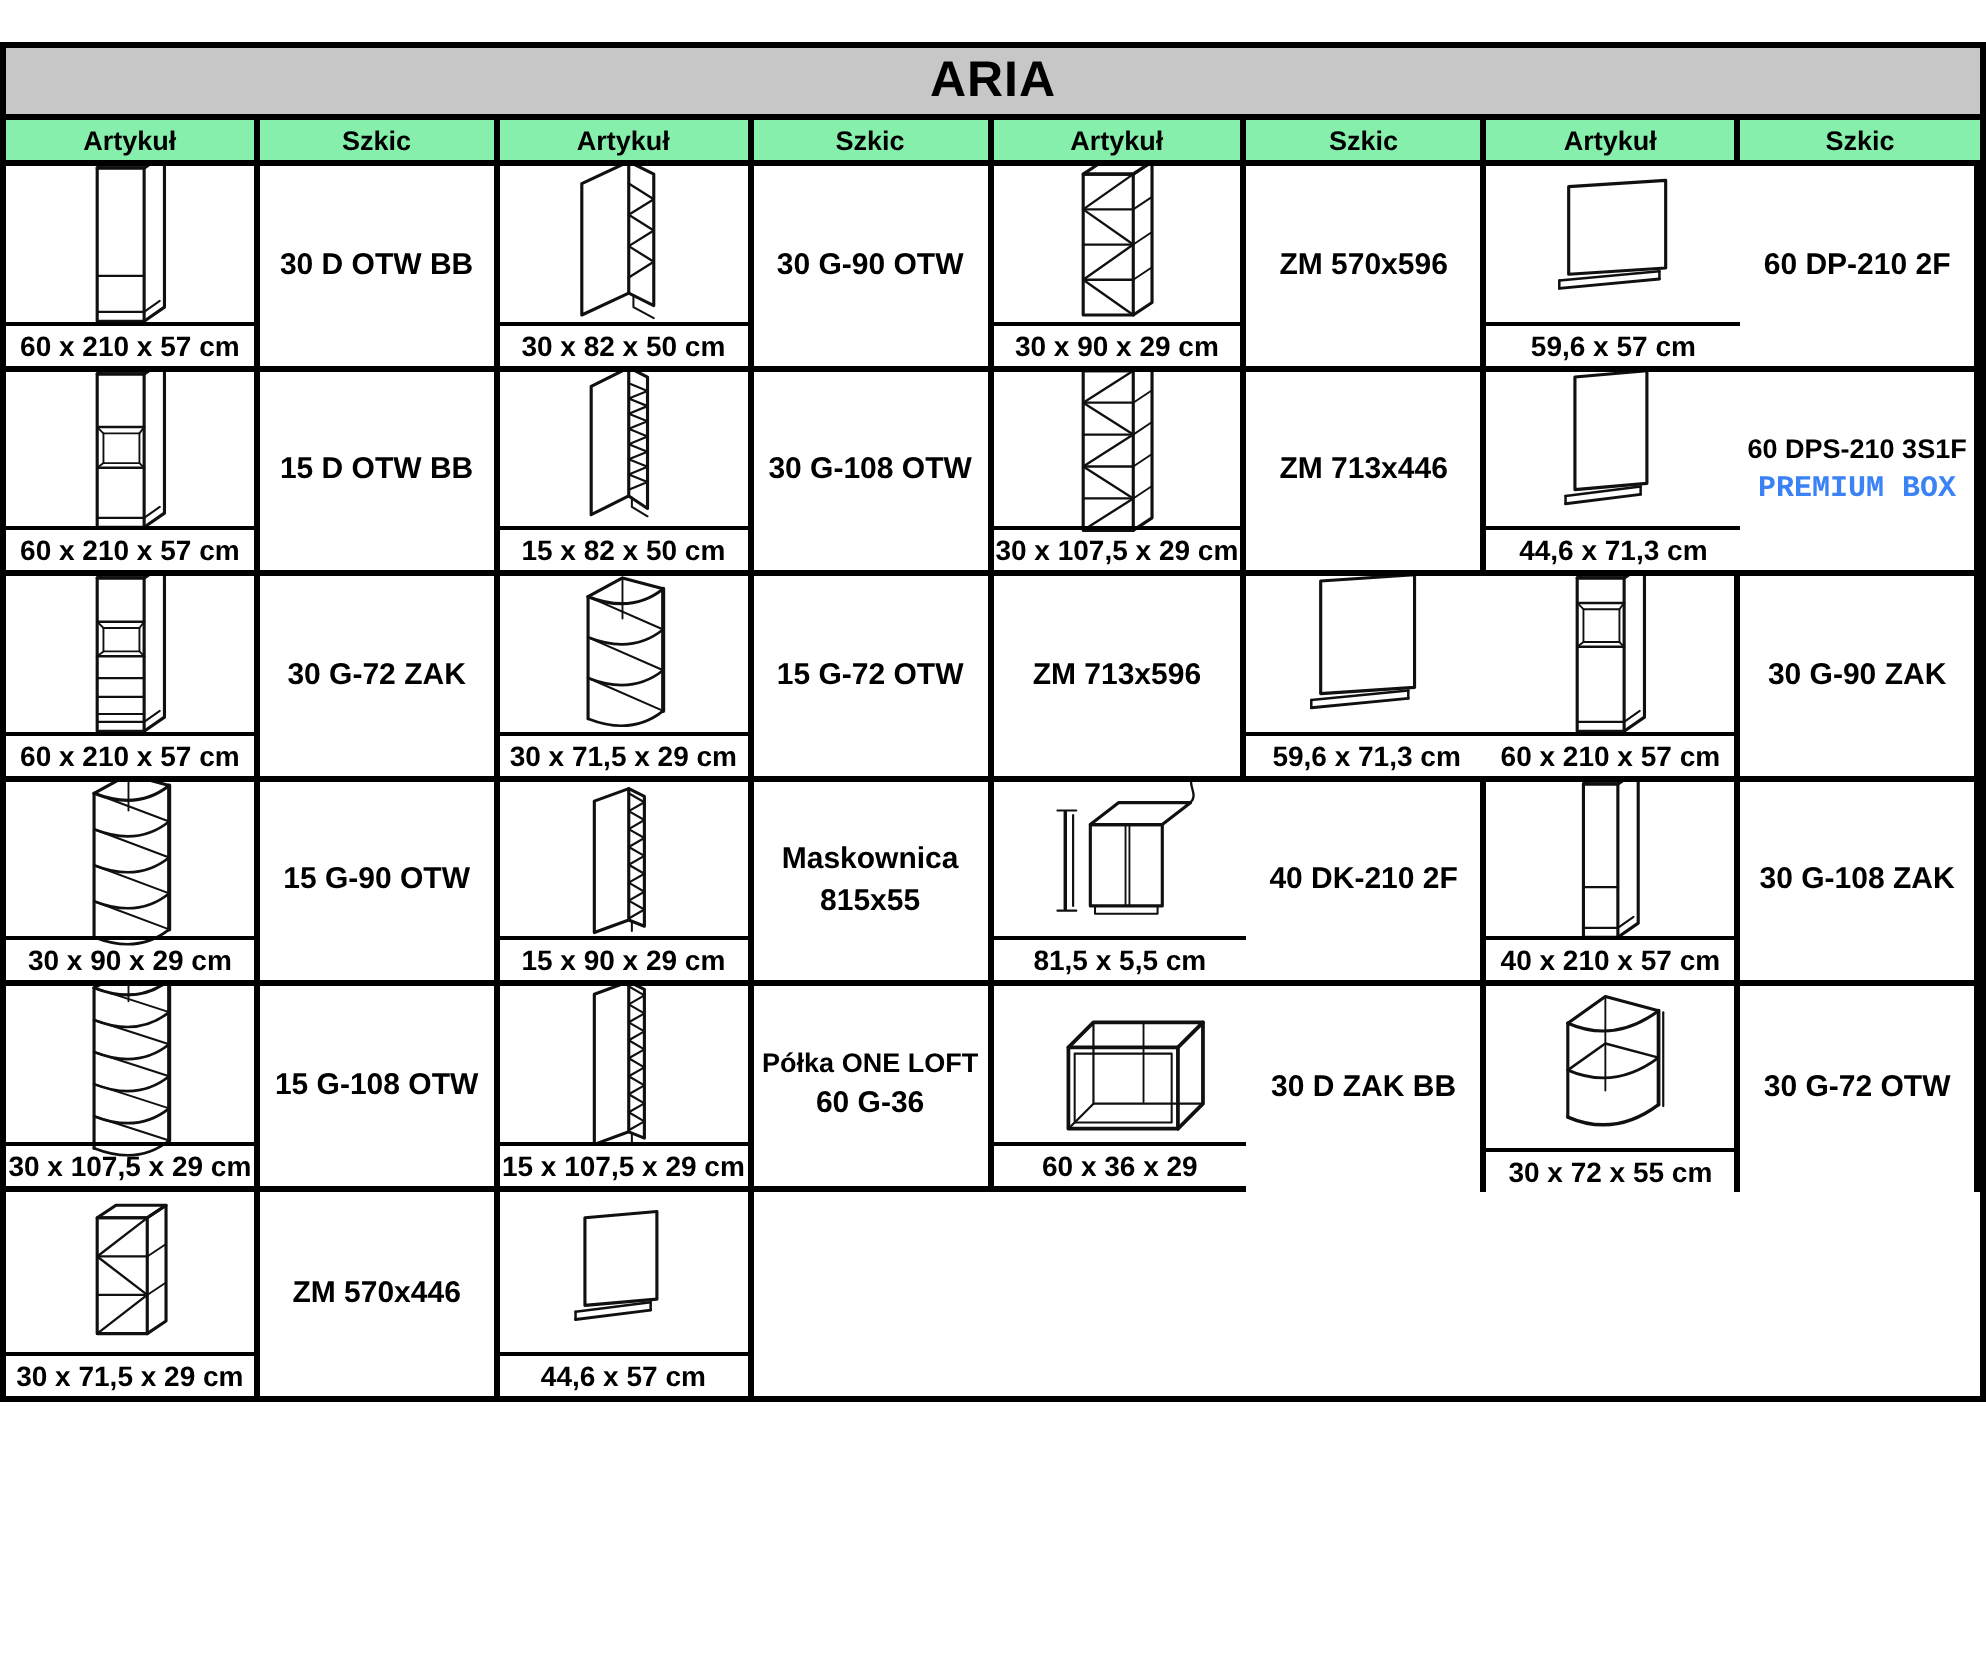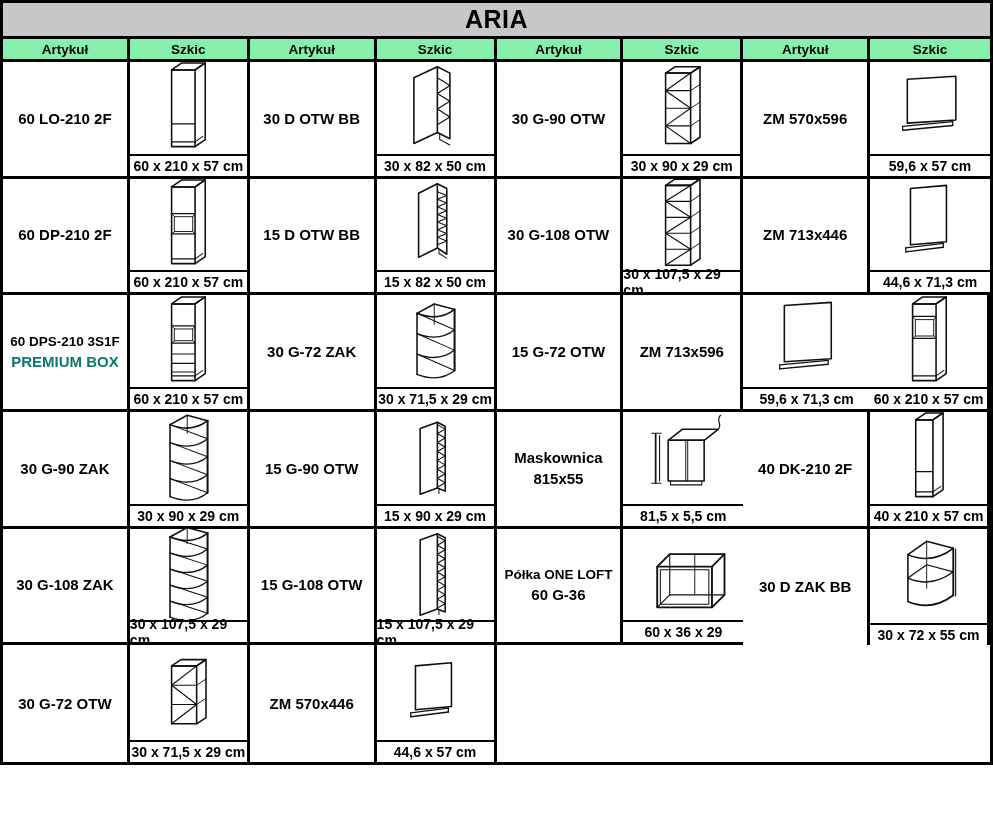--- a/index.html
+++ b/index.html
@@ -1,24 +1,25 @@
 <!DOCTYPE html>
 <html><head>
 <meta charset="utf-8">
 <style>
   * { box-sizing: border-box; }
   html,body { margin:0; padding:0; background:#ffffff; }
   body { font-family:"Liberation Sans","DejaVu Sans",sans-serif; color:#000; }
   .page {
-    width:993px; height:765px;
+    width:993px; height:680px;
     border:3px solid #000;
     display:grid;
     grid-template-columns:repeat(4, 127fr 120fr);
     grid-template-rows:36px 23px repeat(6, 1fr);
     background:#fff;
+    margin-top:21px;
   }
   .title {
     grid-column:1 / -1;
     background:#c7c7c7;
     border-bottom:3px solid #000;
     display:flex; align-items:center; justify-content:center;
     font-size:25px; font-weight:800; letter-spacing:0.5px;
   }
   .hcell {
     background:#86efac;
@@ -28,21 +29,21 @@
   }
   .cell { border-right:3px solid #000; border-bottom:3px solid #000; overflow:hidden; min-width:0; min-height:0; }
   .no-r { border-right:none !important; }
   .no-b { border-bottom:none !important; }
   .art {
     display:flex; flex-direction:column; align-items:center; justify-content:center;
     text-align:center; padding:4px 3px; gap:3px;
   }
   .code { font-size:15px; font-weight:700; line-height:1.2; }
   .code.small { font-size:13.5px; }
-  .premium { color:#0f766e; }
+  .premium { color:#3b82f6;font-family:Liberation Mono, monospace; }
   .szk { display:flex; flex-direction:column; }
   .sk-area { flex:1; display:flex; align-items:center; justify-content:center; min-height:0; padding:2px 0; }
   .sk-area svg { height:97px; width:auto; }
   .caption {
     border-top:2px solid #000; height:22px; flex:0 0 22px;
     display:flex; align-items:center; justify-content:center;
     font-size:14px; font-weight:700;
   }
 </style>
 </head>
@@ -52,23 +53,20 @@
   <div class="title">ARIA</div>
 
 <div class="hcell">Artykuł</div>
     <div class="hcell">Szkic</div>
     <div class="hcell">Artykuł</div>
     <div class="hcell">Szkic</div>
     <div class="hcell">Artykuł</div>
     <div class="hcell">Szkic</div>
     <div class="hcell">Artykuł</div>
     <div class="hcell no-r">Szkic</div>
-    <div class="cell art">
-      <div class="code">60 LO-210 2F</div>
-    </div>
     <div class="cell szk">
       <div class="sk-area">
         <svg viewBox="0 0 110 124" fill="none" stroke="#101010" stroke-linejoin="round" stroke-linecap="round">
           <path d="M34 14 L47 5 L77 5 L64 14 Z" stroke-width="2"></path>
           <path d="M64 14 L77 5 L77 103 L64 112" stroke-width="2"></path>
           <path d="M34 14 L64 14 L64 112 L34 112 Z" stroke-width="2"></path>
           <path d="M34 106 L64 106" stroke-width="1.5"></path>
           <path d="M64 106 L74 99" stroke-width="1.3"></path>
           <path d="M34 83 L64 83" stroke-width="1.5"></path>
         </svg>

